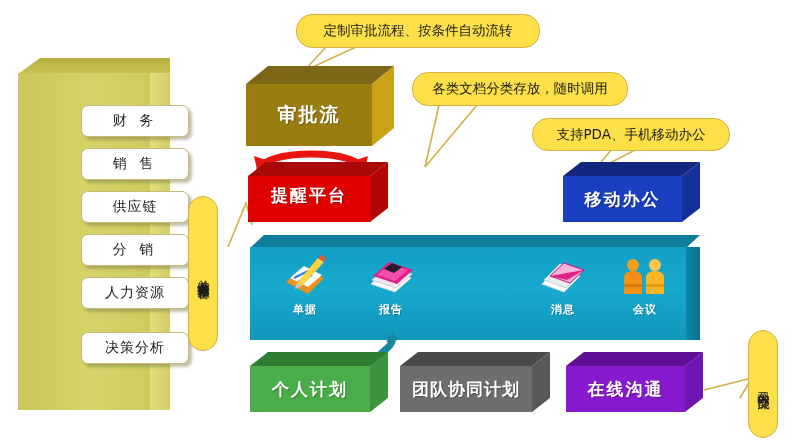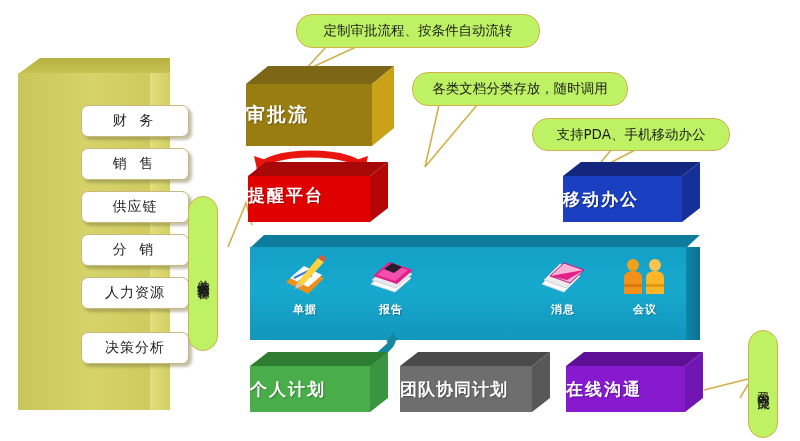--- a/index.html
+++ b/index.html
@@ -37,30 +37,30 @@
     box-shadow:3px 3px 3px rgba(120,118,70,.45);
     display:flex;align-items:center;justify-content:center;
     font-size:14px;color:#222;letter-spacing:1px;
     white-space:nowrap;
   }
   .pill.wide{letter-spacing:4px;}
 
   
   .box3d{position:absolute;}
   .box3d .front{
-    position:absolute;display:flex;align-items:center;
+    position:absolute;display:flex;align-items:center;justify-content:center;
     color:#fff;font-weight:bold;white-space:nowrap;
   }
   .box3d .lbl{color:#fff;font-weight:bold;letter-spacing:2px;
     text-shadow:1px 1px 1px rgba(0,0,0,.28);}
 
   
   .callout{
     position:absolute;
-    background:#bef264;
+    background:#fde047;
     border:1.6px solid #d2b04a;
     border-radius:16px;
     display:flex;align-items:center;justify-content:center;
     font-size:13.5px;color:#1b1b1b;white-space:nowrap;
     box-sizing:border-box;
     padding:0 12px;
   }
   .callout.vert{
     writing-mode:vertical-rl;
     padding:10px 0;

